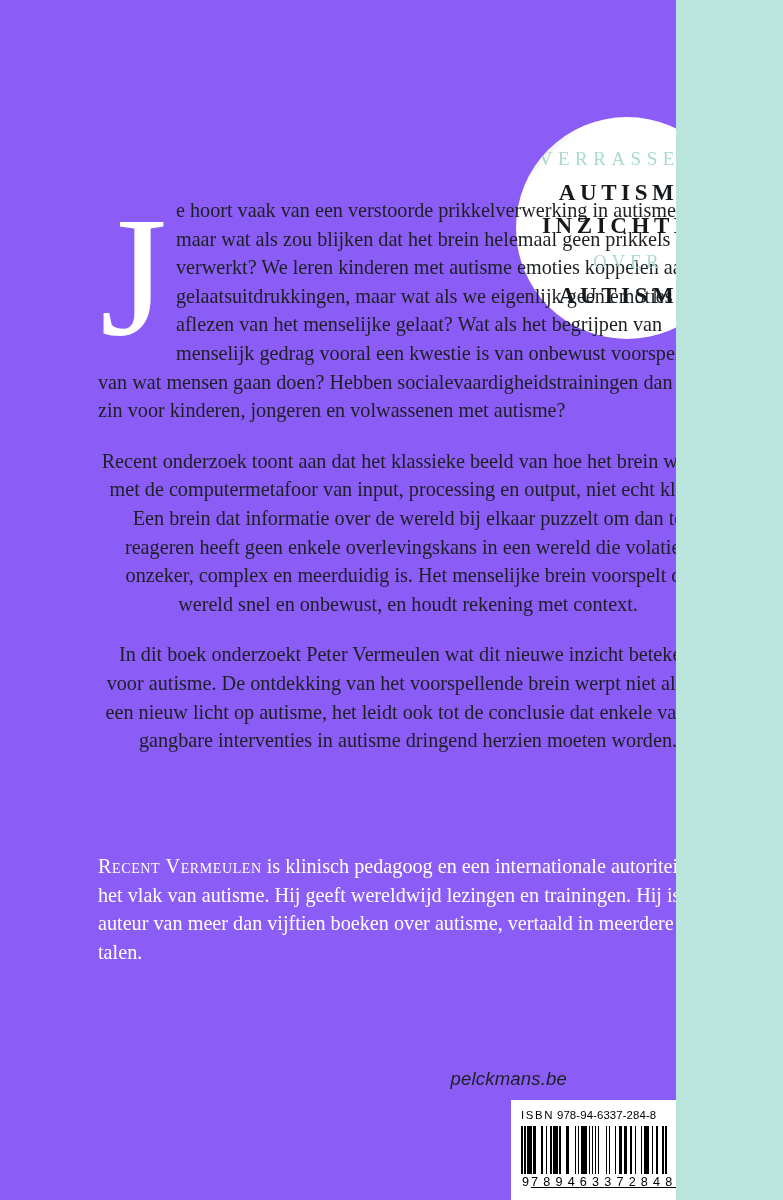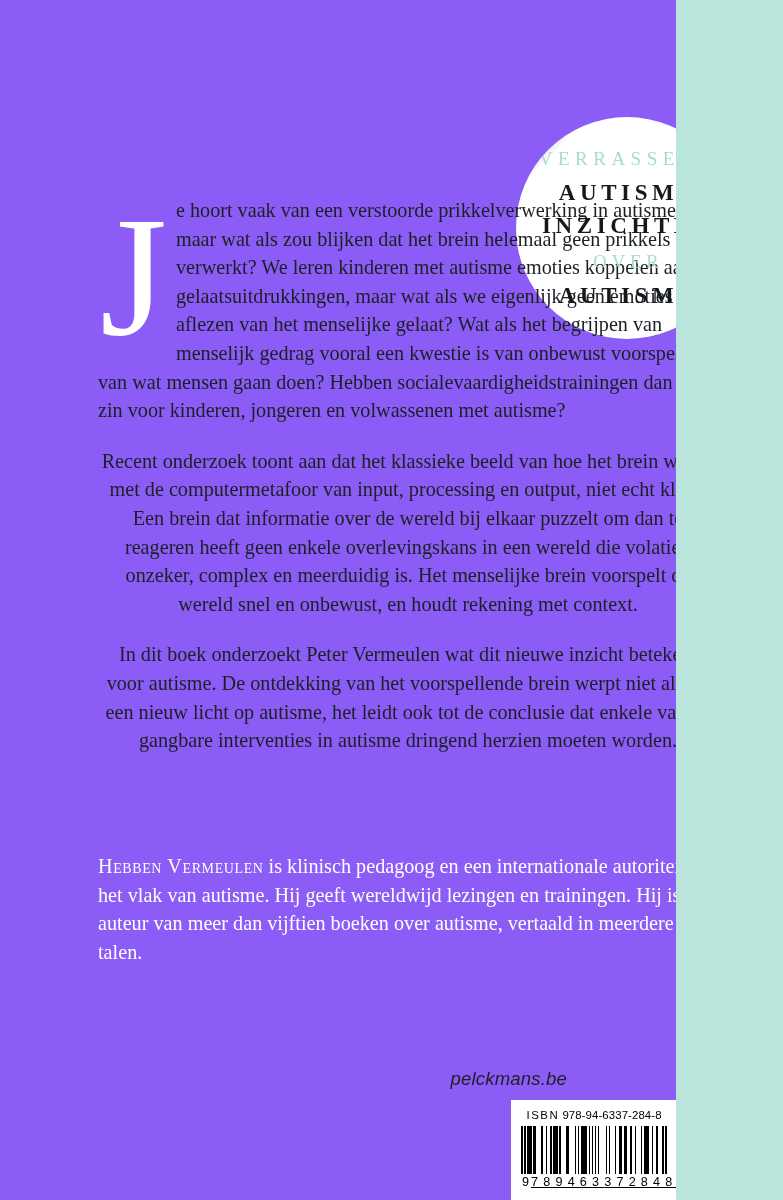--- a/index.html
+++ b/index.html
@@ -156,21 +156,21 @@
     background: #ffffff;
     box-sizing: border-box;
     padding: 9px 10px 0 10px;
   }
   .isbn-text {
     font-family: "Liberation Sans", "DejaVu Sans", sans-serif;
     font-size: 11.4px;
     color: #000;
     letter-spacing: 0.1px;
     white-space: nowrap;
-    text-align: center;
+    text-align: left;
     margin-bottom: 5px;
   }
   .isbn-text .isbn-word {
     letter-spacing: 1.6px;
     margin-right: 3px;
   }
   .bars {
     display: block;
     width: 146px;
     height: 48px;
@@ -207,21 +207,21 @@
     </div>
   </div>
 
   <div class="copy">
     <p class="lead"><span class="dropcap">J</span><span>e hoort vaak van een verstoorde prikkelverwerking in autisme, maar wat als zou blijken dat het brein helemaal geen prikkels verwerkt? We leren kinderen met autisme emoties koppelen aan gelaatsuitdrukkingen, maar </span><span>wat als we eigenlijk geen emoties aflezen van het menselijke gelaat? Wat als het begrijpen van menselijk gedrag vooral een kwestie is van onbewust voorspellen van wat mensen gaan doen? Hebben socialevaardigheidstrainingen dan wel zin voor kinderen, jongeren en volwassenen met autisme?</span></p>
     <p>Recent onderzoek toont aan dat het klassieke beeld van hoe het brein werkt, met de computermetafoor van input, processing en output, niet echt klopt. Een brein dat informatie over de wereld bij elkaar puzzelt om dan te reageren heeft geen enkele overlevingskans in een wereld die volatiel, onzeker, complex en meerduidig is. Het menselijke brein voorspelt de wereld snel en onbewust, en houdt rekening met context.</p>
     <p>In dit boek onderzoekt Peter Vermeulen wat dit nieuwe inzicht betekent voor autisme. De ontdekking van het voorspellende brein werpt niet alleen een nieuw licht op autisme, het leidt ook tot de conclusie dat enkele van de gangbare interventies in autisme dringend herzien moeten worden.</p>
   </div>
 
   <div class="bio">
-    <span class="name">Hebben Vermeulen</span><span> is klinisch pedagoog en een internationale autoriteit op het vlak van autisme. Hij geeft wereldwijd lezingen en trainingen. Hij is auteur van meer dan vijftien boeken over autisme, vertaald in meerdere talen.</span>
+    <span class="name">Recent Vermeulen</span><span> is klinisch pedagoog en een internationale autoriteit op het vlak van autisme. Hij geeft wereldwijd lezingen en trainingen. Hij is auteur van meer dan vijftien boeken over autisme, vertaald in meerdere talen.</span>
   </div>
 
   <div class="publisher">pelckmans.be</div>
 
   <div class="barcode-box">
     <div class="isbn-text"><span class="isbn-word">ISBN</span><span>978-94-6337-284-8</span></div>
     <svg class="bars" viewBox="0 0 146 48" preserveAspectRatio="none" shape-rendering="crispEdges">
         <rect x="0.000" y="0" width="1.568" height="48" fill="#000"></rect>
         <rect x="3.074" y="0" width="1.568" height="48" fill="#000"></rect>
         <rect x="6.147" y="0" width="1.568" height="48" fill="#000"></rect>

